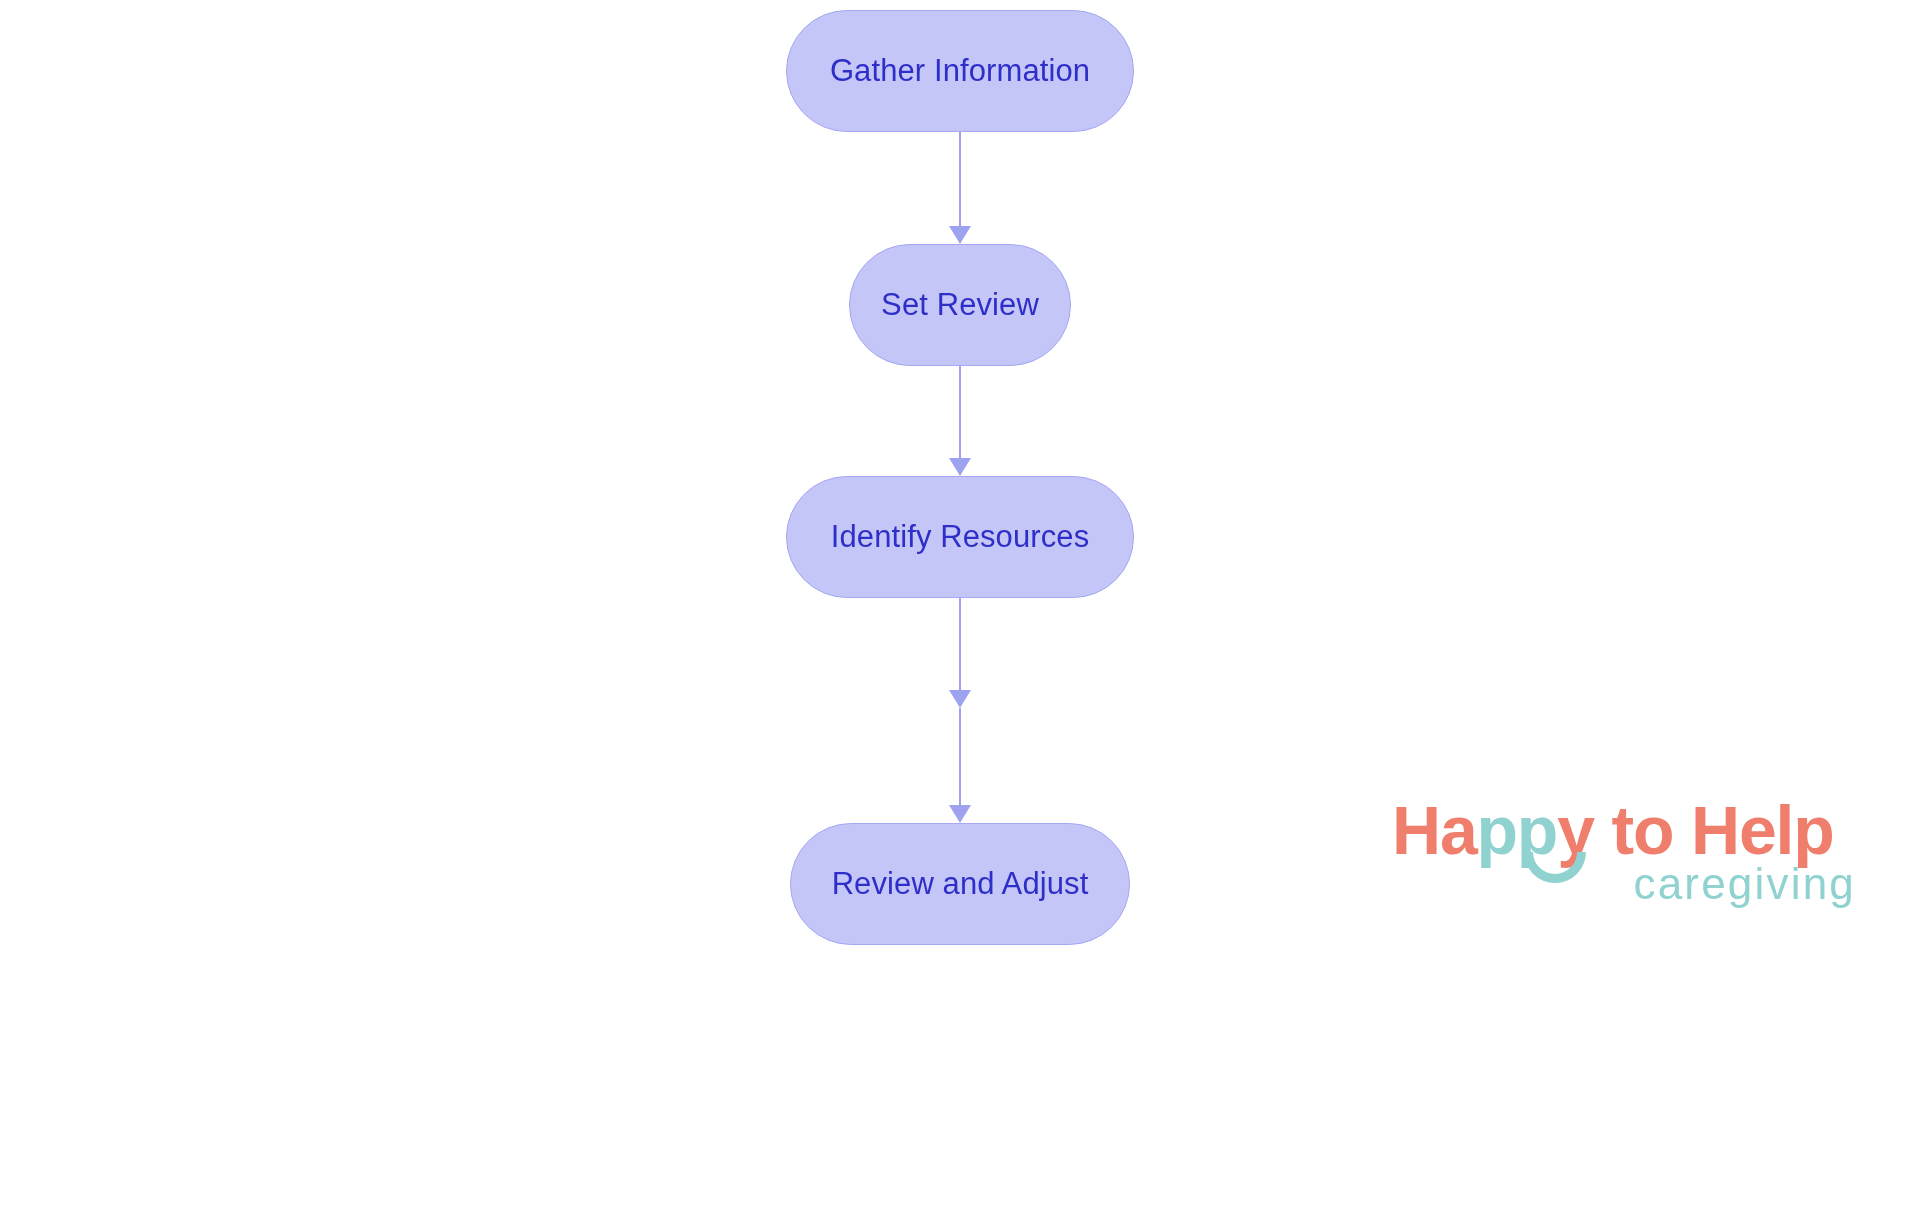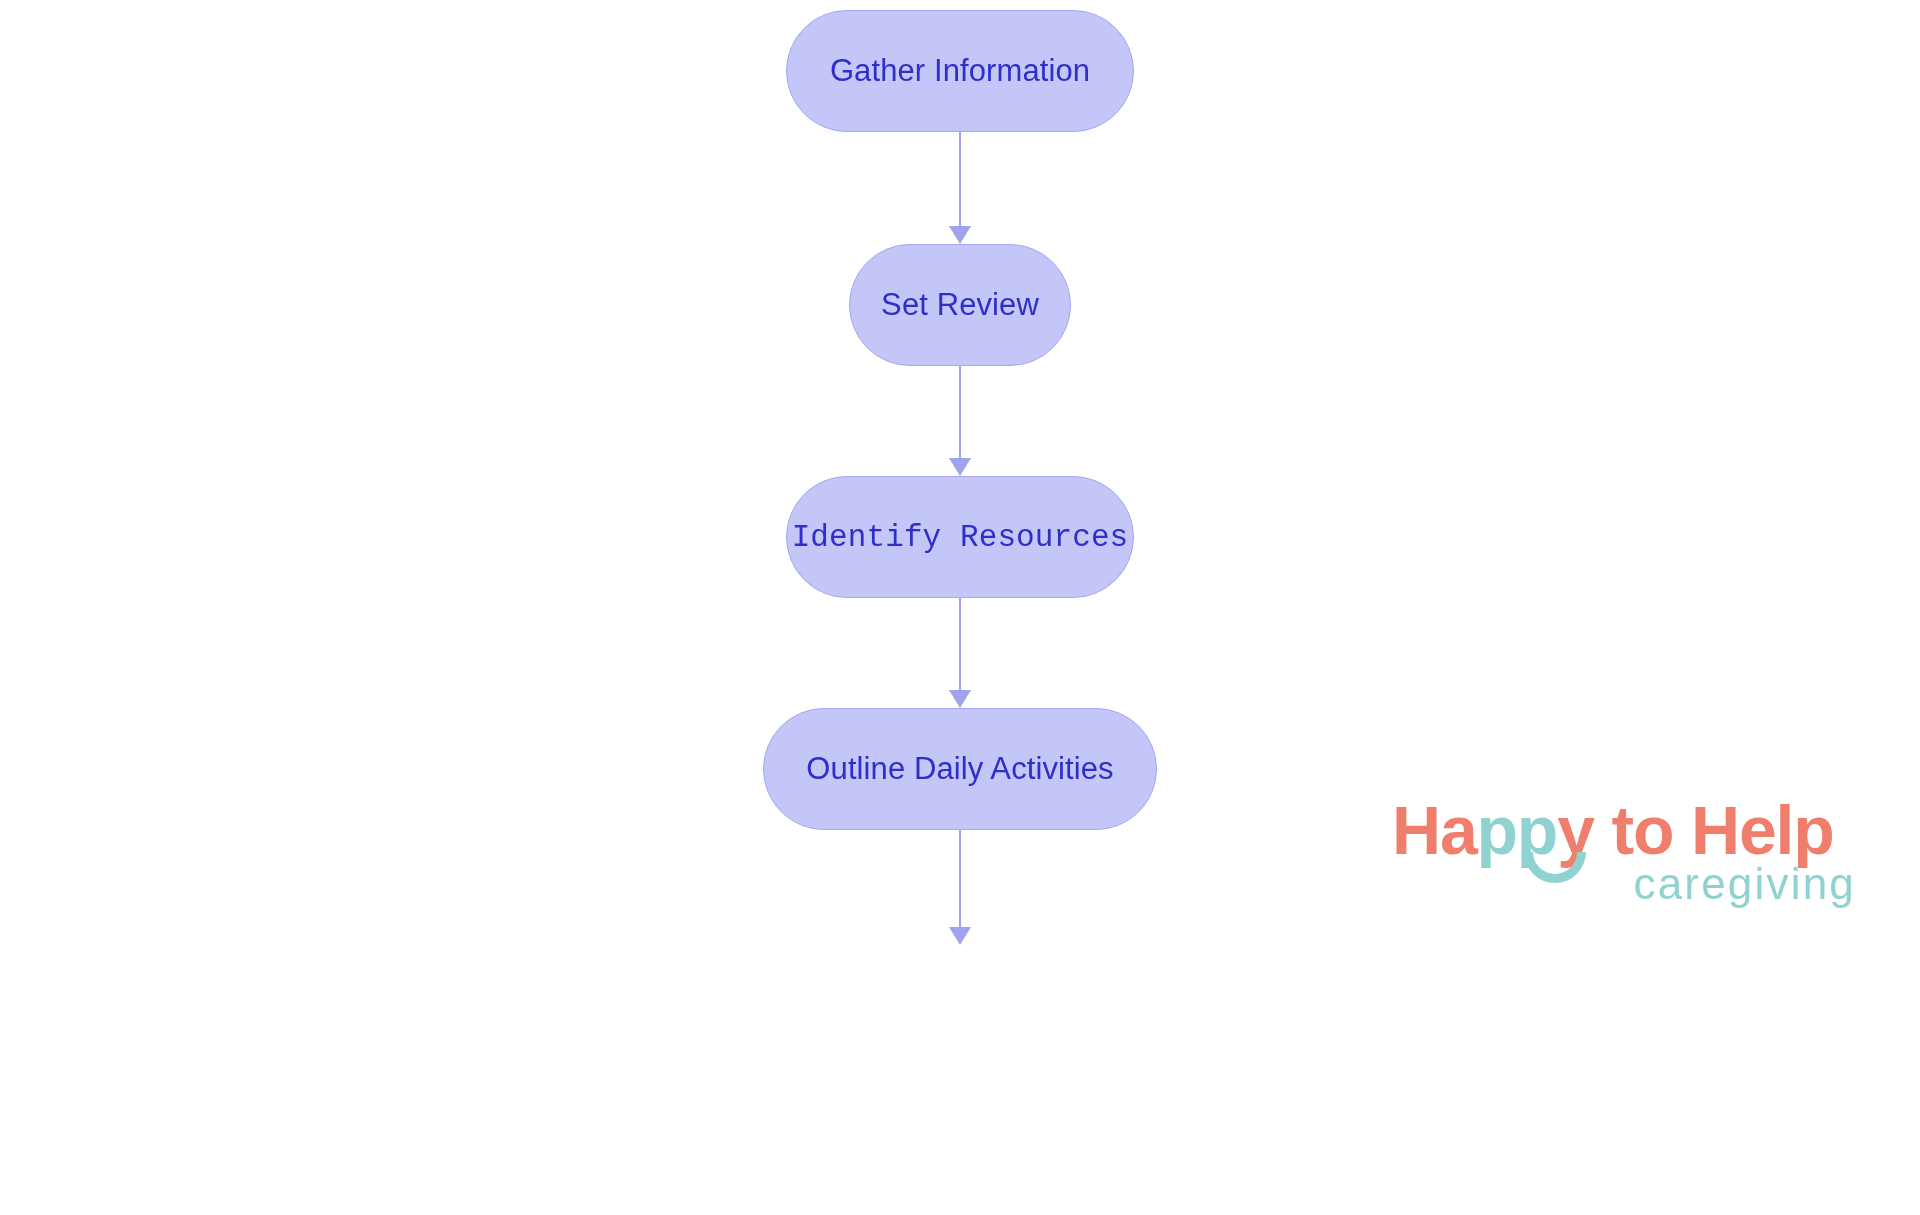--- a/index.html
+++ b/index.html
@@ -46,21 +46,21 @@
     color: #2e2ec9;
     font-size: 31px;
     font-weight: 400;
     letter-spacing: 0.1px;
     white-space: nowrap;
     padding: 0 46px;
   }
 
   .flow-node.w1 { width: 348px; }
   .flow-node.w2 { width: 222px; }
-  .flow-node.w3 { width: 348px; font-family: Liberation Mono, monospace; }
+  .flow-node.w3 { width: 348px; }
   .flow-node.w4 { width: 394px; }
   .flow-node.w5 { width: 340px; }
 
   
   .flow-connector {
     position: relative;
     width: 40px;
     display: flex;
     flex-direction: column;
     align-items: center;
@@ -158,29 +158,29 @@
 
     <div class="flow-node w3">
       <span>Identify Resources</span>
     </div>
 
     <div class="flow-connector c3">
       <div class="conn-line"></div>
       <div class="conn-arrow"></div>
     </div>
 
-    <div class="flow-node w4">
-      <span>Outline Daily Activities</span>
-    </div>
 
     <div class="flow-connector c4">
       <div class="conn-line"></div>
       <div class="conn-arrow"></div>
     </div>
 
+    <div class="flow-node w5">
+      <span>Review and Adjust</span>
+    </div>
 
   </div>
 
   <div id="brand-logo">
     <div class="logo-wordmark"><span>Ha</span><span class="teal-pp">pp</span><span>y to Help</span></div>
     <div class="logo-smile"></div>
     <div class="logo-tagline">caregiving</div>
   </div>
 
 </div>

